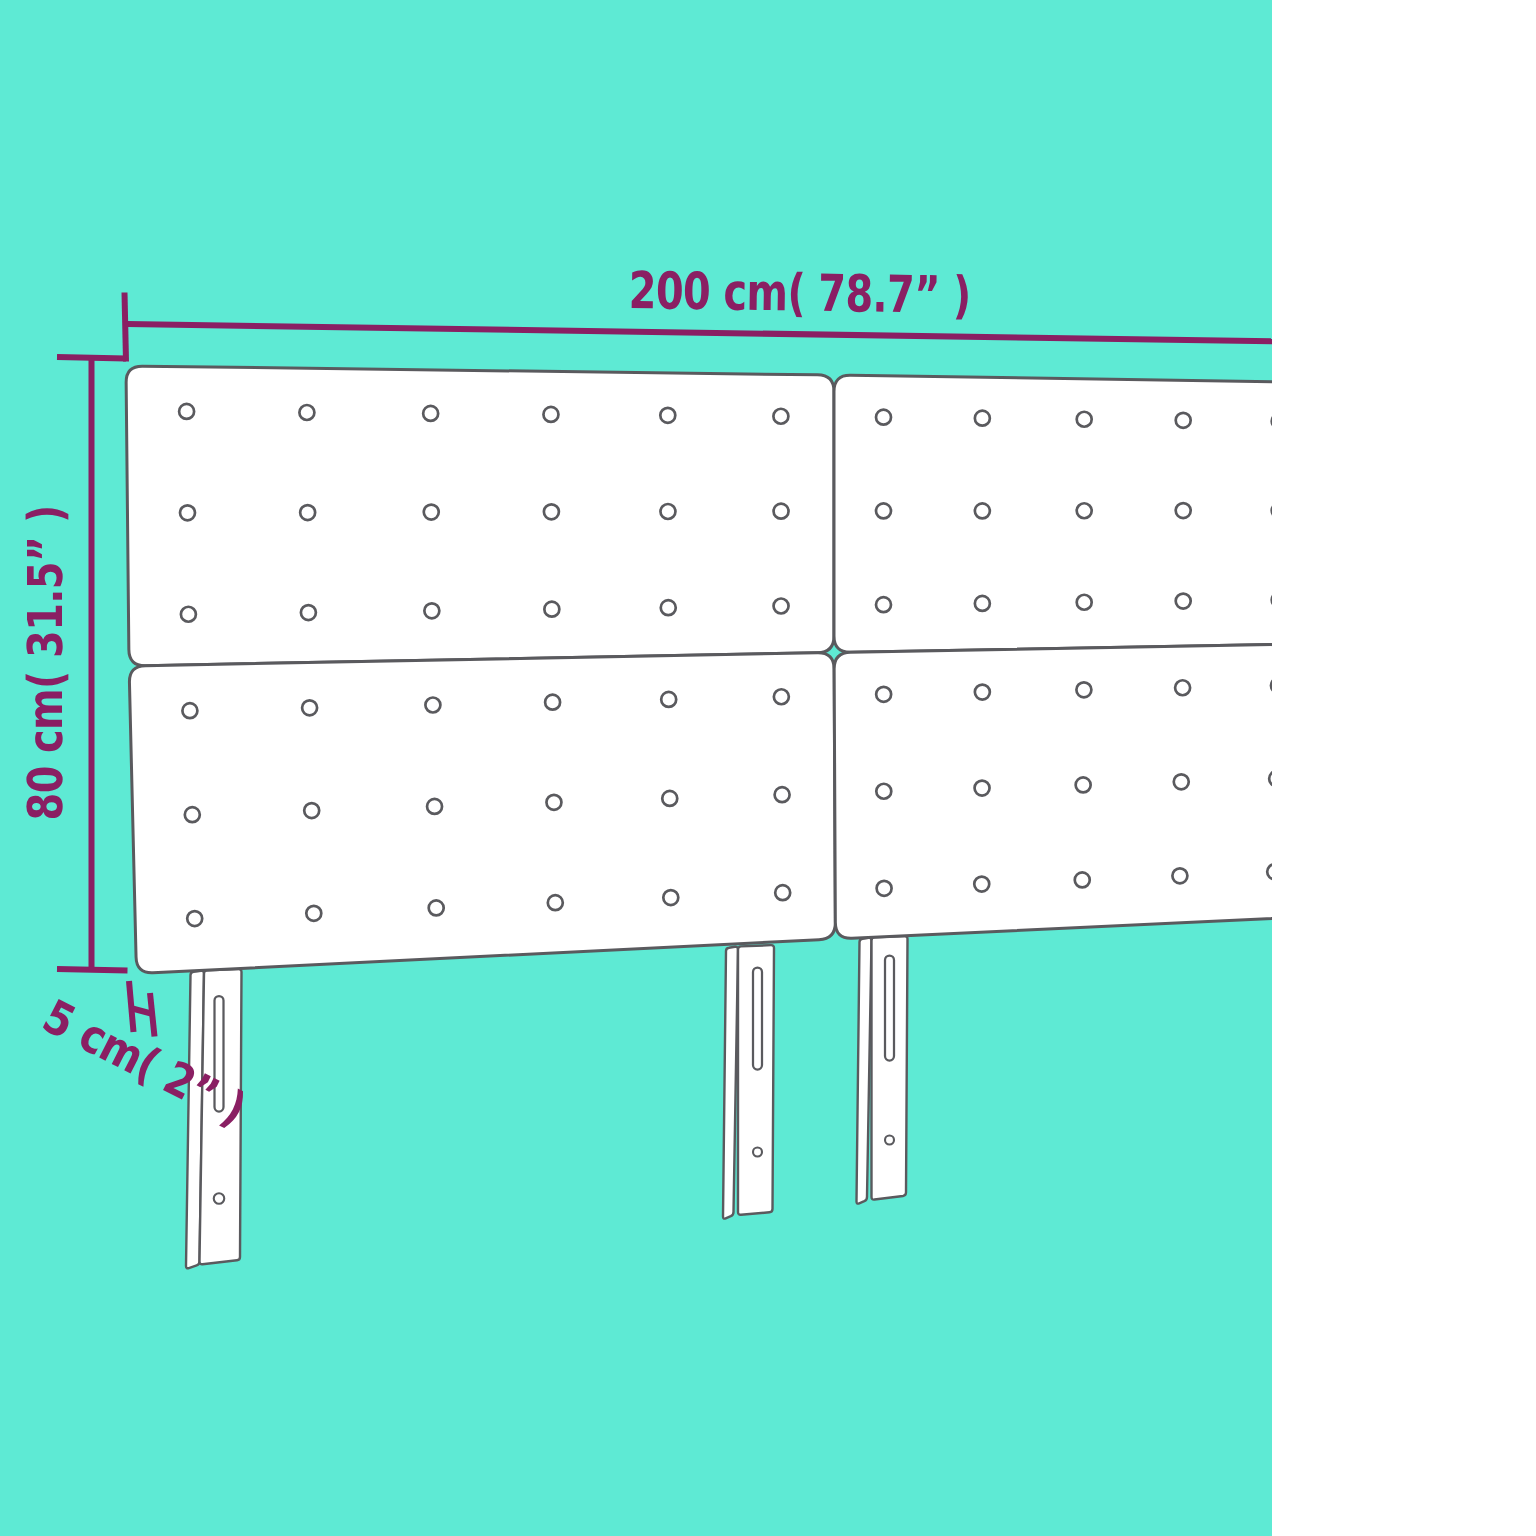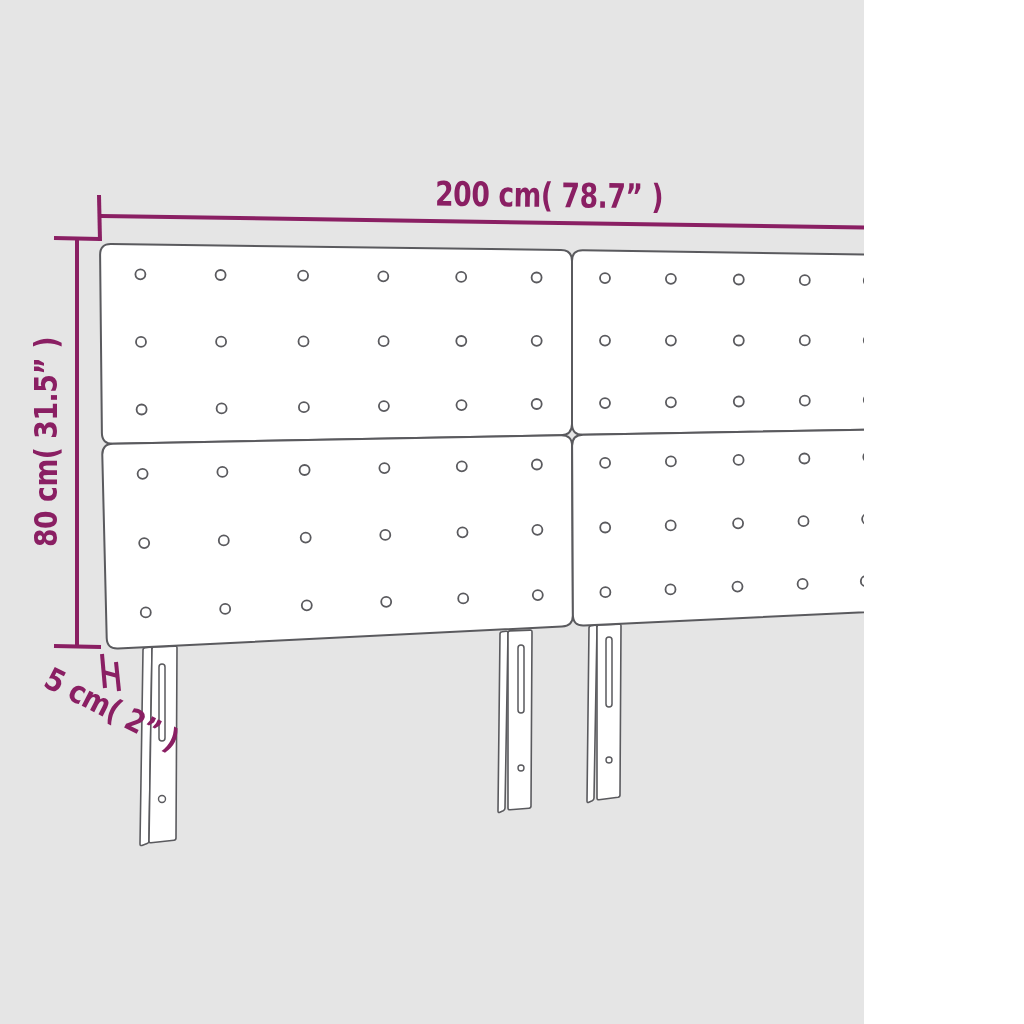--- a/index.html
+++ b/index.html
@@ -1,17 +1,17 @@
 <!DOCTYPE html>
 <html style="--accent: #8a1f63; --outline: #5a5a5e; --background: #ffffff;"><head>
 <meta charset="utf-8">
 <style>
   html,body{margin:0;padding:0;background:#fff;}
-  .stage{position:relative;width:848px;height:1024px;background:#e5e5e5;overflow:hidden;
-         font-family:"DejaVu Sans",sans-serif;padding-left:16px;}
+  .stage{position:relative;width:848px;height:1024px;background:#5eead4;overflow:hidden;
+         font-family:"DejaVu Sans",sans-serif;}
   svg{display:block;}
   .panel{fill:#ffffff;stroke:var(--outline,#5a5a5e);stroke-width:2;stroke-linejoin:round;}
   .leg{fill:#ffffff;stroke:var(--outline,#5a5a5e);stroke-width:1.6;stroke-linejoin:round;}
   .slot{fill:#ffffff;stroke:var(--outline,#5a5a5e);stroke-width:1.5;}
   .hole{fill:#ffffff;stroke:var(--outline,#5a5a5e);stroke-width:1.4;}
   .btn{fill:#ffffff;stroke:var(--outline,#5a5a5e);stroke-width:1.8;}
   .dim{stroke:var(--accent,#8a1f63);stroke-width:4;stroke-linecap:butt;fill:none;}
   .dimtext{fill:var(--accent,#8a1f63);font-family:"DejaVu Sans",sans-serif;
            font-weight:bold;letter-spacing:-0.5px;}
 </style>

